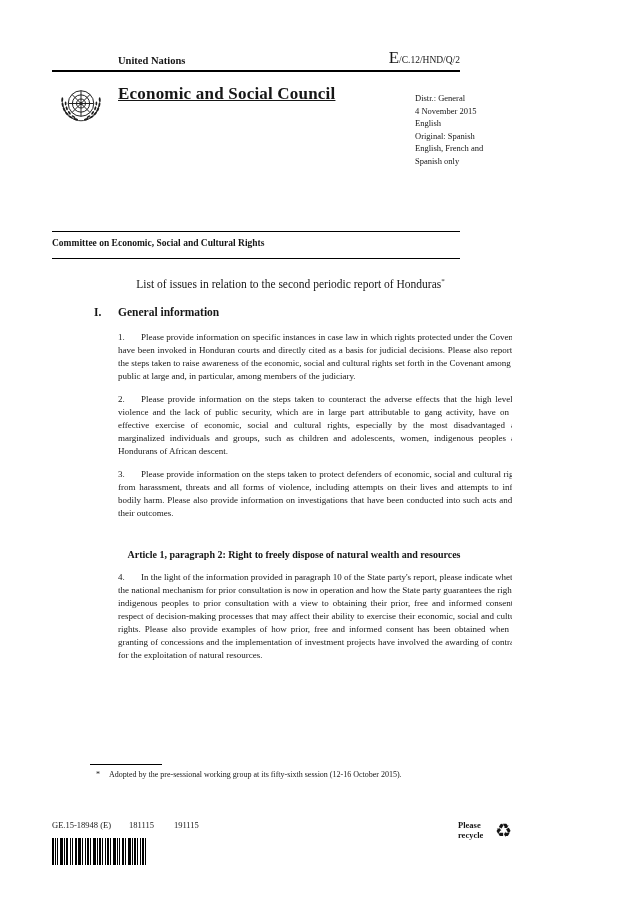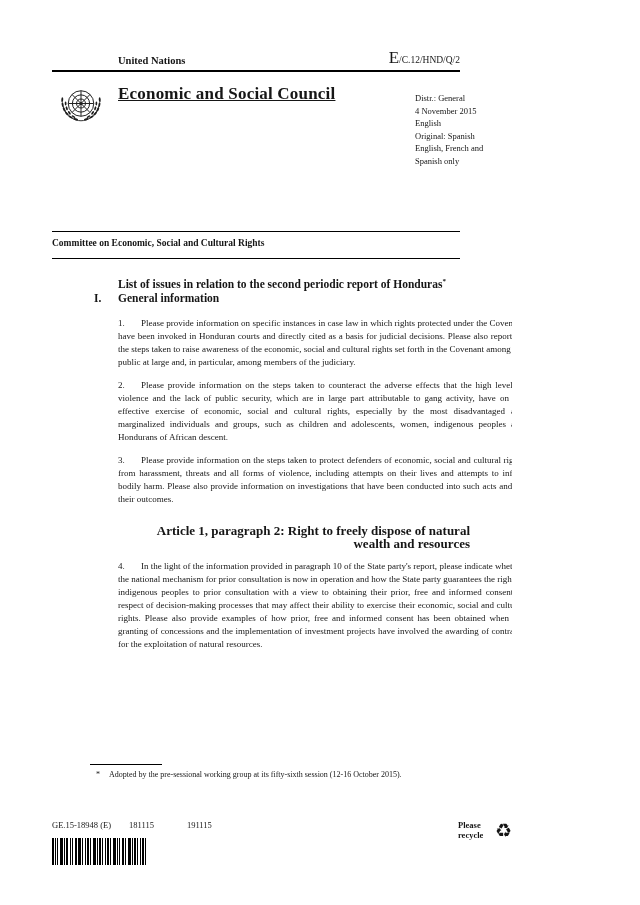--- a/index.html
+++ b/index.html
@@ -18,35 +18,35 @@
   .emblem { position:absolute; left:54px; top:79px; width:54px; height:58px; }
   .council-title { position:absolute; left:118px; top:84px; font-size:17px; font-weight:bold; letter-spacing:.2px;text-decoration:underline; }
   .meta { position:absolute; left:415px; top:92px; font-size:8.5px; line-height:12.5px; }
   
   .rule-thin { position:absolute; left:52px; right:52px; height:1px; background:#000; }
   .rule-a { top:231px; }
   .rule-b { top:258px; }
   .committee { position:absolute; left:52px; top:238px; font-size:9.5px; font-weight:bold; }
   
   .content { position:absolute; left:118px; top:274px; width:406px; font-size:9px; line-height:13px; text-align:justify; }
-  .doc-title { font-size:11.5px; line-height:15px; font-weight:bold; text-align:left; max-width:345px; }
+  .doc-title { font-size:11.5px; line-height:15px; font-weight:normal; text-align:center; max-width:345px; margin-bottom:14px; }
   .doc-title sup { font-size:7px; }
   .section-head { position:relative; font-size:11.5px; font-weight:bold; text-align:left; margin-bottom:12px; }
   .section-head .numeral { position:absolute; left:-24px; top:0; }
   p.para { margin-bottom:10px; }
   .pnum { display:inline-block; min-width:23px; }
-  .subheading { font-weight:bold; font-size:13px; line-height:13px; text-align:right; max-width:352px; margin-top:18px; margin-bottom:10px; }
+  .subheading { font-weight:bold; font-size:10px; line-height:13px; text-align:center; max-width:352px; margin-top:28px; margin-bottom:10px; }
   
   .footnote-sep { position:absolute; left:90px; top:764px; width:72px; height:1px; background:#000; }
   .footnote { position:absolute; left:96px; top:769px; width:448px; font-size:8px; line-height:11px; }
   .footnote .fn-marker { display:inline-block; min-width:13px; text-align:left; }
   
   .ge-line { position:absolute; left:52px; top:820px; font-size:8.5px; white-space:nowrap; }
   .ge-line .c1 { margin-left:18px; }
-  .ge-line .c2 { margin-left:33px; }
+  .ge-line .c2 { margin-left:20px; }
   .barcode { position:absolute; left:52px; top:838px; }
   .recycle { position:absolute; left:438px; top:820px; display:flex; align-items:center; gap:5px;margin-left:20px; }
   .recycle-label { font-size:8.5px; font-weight:bold; }
   .recycle-icon { font-family:"DejaVu Sans",sans-serif; font-size:19px; line-height:1; }
   .qr { position:absolute; left:528px; top:786px; width:56px; height:56px; }
 </style>
 </head>
 <body>
 
 <div class="page">

